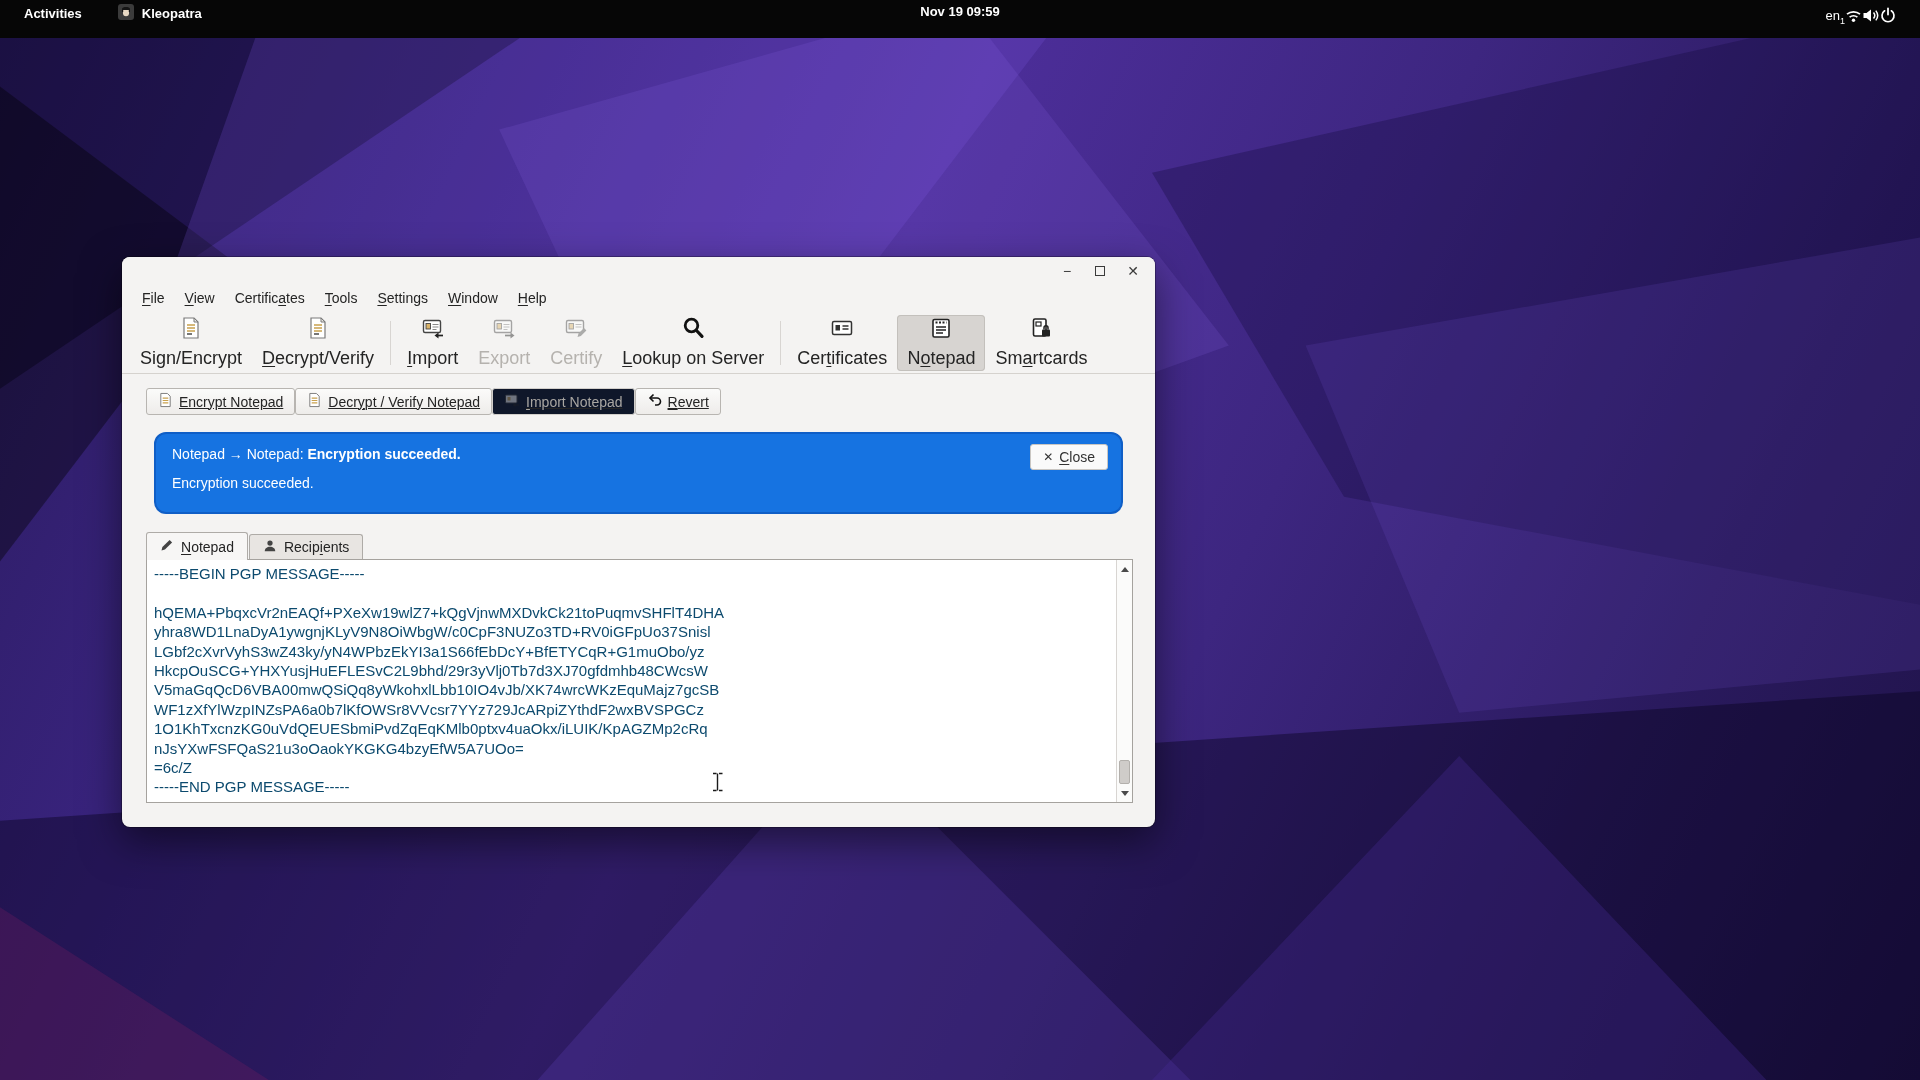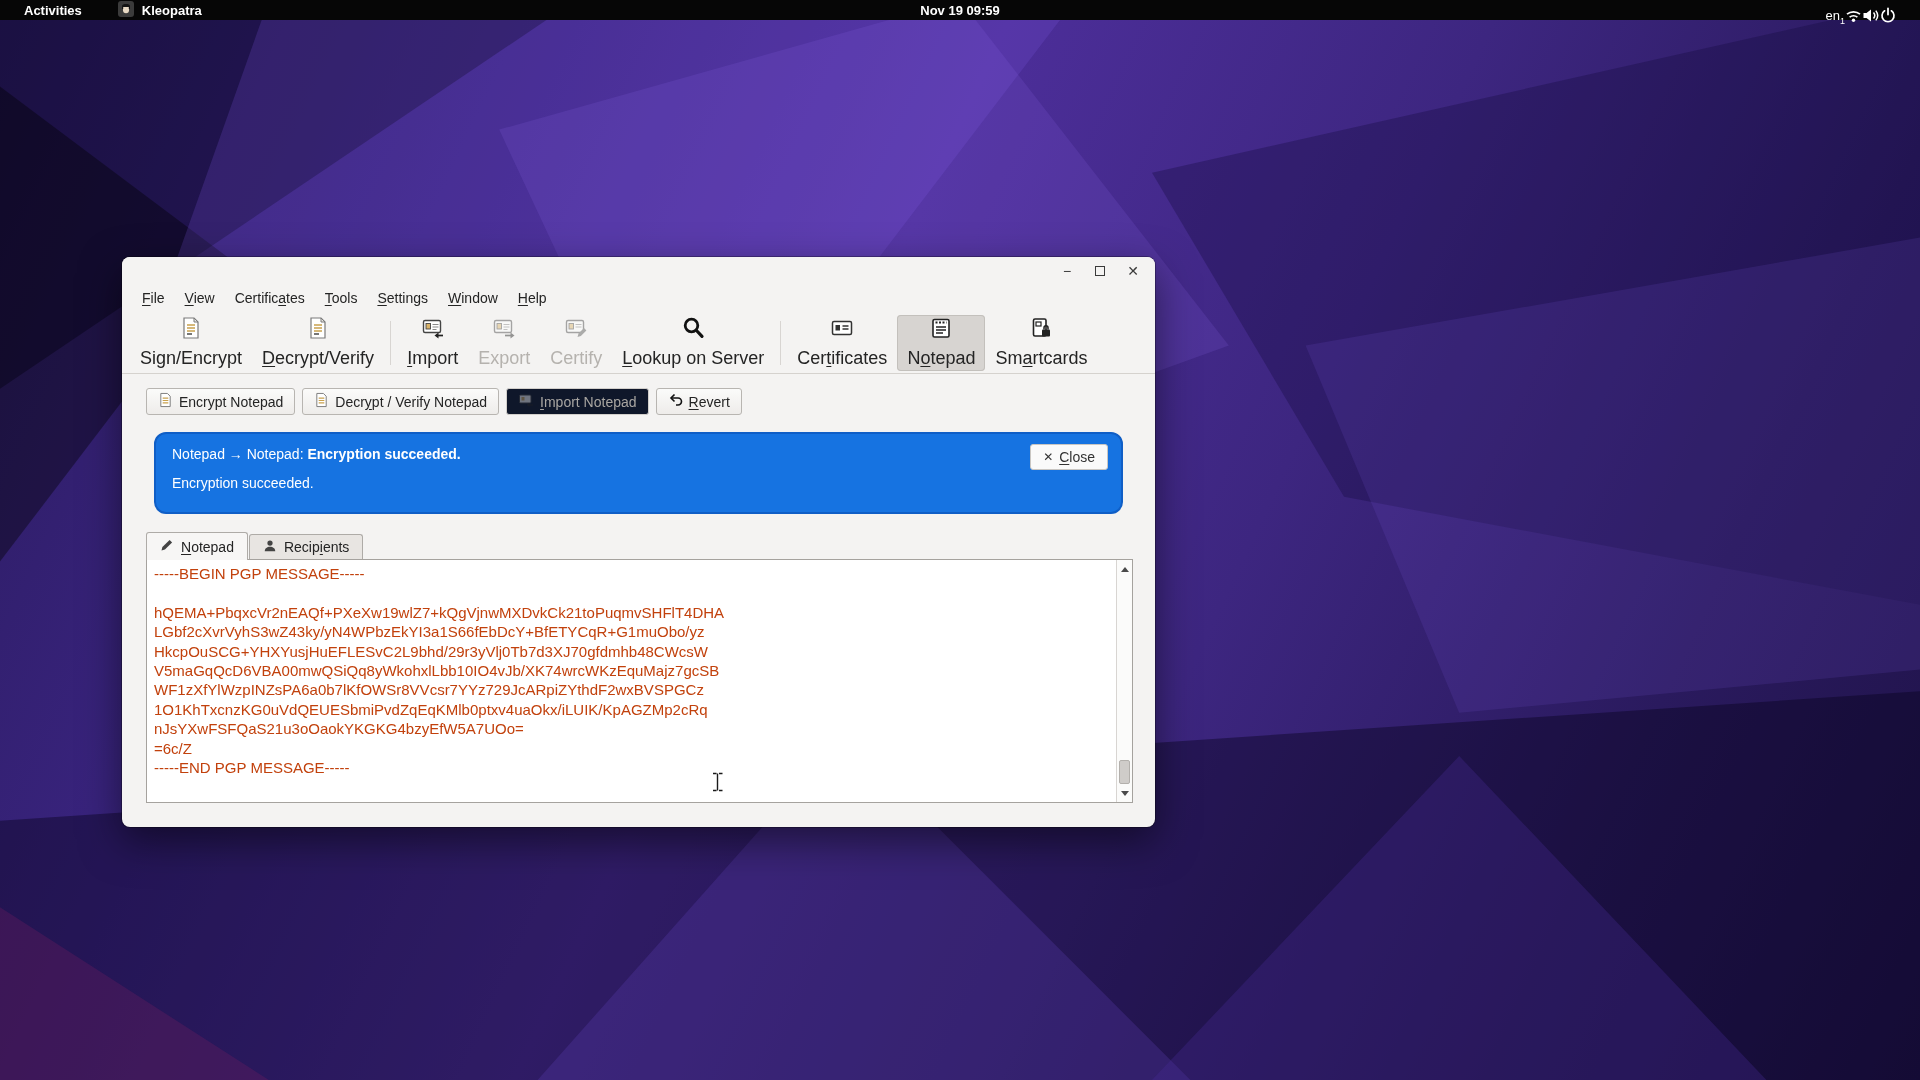--- a/index.html
+++ b/index.html
@@ -14,22 +14,22 @@
   .f3 { background:rgba(125,85,225,.22); clip-path:polygon(14% 0,56% 0,38% 42%,8% 30%); }
   .f4 { background:rgba(145,105,235,.16); clip-path:polygon(26% 12%,50% 0,64% 32%,36% 50%); }
   .f5 { background:rgba(18,9,58,.32); clip-path:polygon(60% 16%,100% 0,100% 56%,70% 46%); }
   .f6 { background:rgba(130,95,225,.14); clip-path:polygon(68% 32%,100% 22%,100% 62%,76% 66%); }
   .f7 { background:rgba(6,3,28,.42); clip-path:polygon(0 76%,100% 64%,100% 100%,0 100%); }
   .f8 { background:rgba(98,66,190,.25); clip-path:polygon(28% 100%,44% 68%,62% 100%); }
   .f9 { background:rgba(70,45,150,.32); clip-path:polygon(60% 100%,76% 70%,92% 100%); }
   .f10{ background:rgba(120,30,95,.30); clip-path:polygon(0 84%,14% 100%,0 100%); }
 
   
-  .topbar { position:absolute; left:0; top:0; width:1920px; height:20px; background:#060606;
-    display:flex; align-items:center; color:#fff; font-size:13px; font-weight:700; z-index:50; }
+  .topbar { position:absolute; left:0; top:0; width:1920px; height:38px; background:#060606;
+    display:flex; align-items:flex-start; color:#fff; font-size:13px; font-weight:700; z-index:50; }
   .tb-left { display:flex; align-items:center; padding-left:16px; }
   .activities { padding:4px 8px; }
   .appmenu { display:flex; align-items:center; gap:8px; margin-left:22px; padding:4px 6px; }
   .clock { position:absolute; left:50%; transform:translateX(-50%); padding:4px 10px; }
   .tb-right { position:absolute; right:0; top:0; height:33px; display:flex; align-items:center; padding-right:24px; font-weight:400; }
   .kbd { font-size:13px; }
   .kbd sub { font-size:9px; }
 
   
   .window { position:absolute; left:122px; top:257px; width:1033px; height:570px;
@@ -46,41 +46,41 @@
   .toolbar { height:62px; display:flex; align-items:center; padding-left:8px; border-bottom:1px solid #d5d2ce; }
   .tb-item { display:flex; flex-direction:column; align-items:center; justify-content:center; gap:3px;
     padding:4px 10px; height:56px; font-size:18px; border-radius:4px; }
   .tb-item.active { background:#d7d4d1; box-shadow:inset 0 0 0 1px #c3c0bc; }
   .tb-item.disabled { color:#b5b2ae; }
   .tb-item.disabled svg { opacity:.45; }
   .tb-sep { width:1px; height:44px; background:#d8d5d2; margin:0 6px; }
 
   .u { text-decoration:underline; text-underline-offset:2px; }
 
-  .actions-row { display:flex; gap:7px; margin:14px 0 0 24px; }
+  .actions-row { display:flex; margin:14px 0 0 24px;text-decoration:underline; }
   .btn { display:flex; align-items:center; gap:6px; height:27px; padding:0 11px; font-size:14px;
     background:linear-gradient(#fbfbfa,#eeecea); border:1px solid #b8b5b1; border-radius:3px; color:#242424; }
   .btn.disabled { color:#a9a6a2; background:#0f172a; border-color:#d2cfcb; }
   .btn.disabled svg { opacity:.4; }
 
   .notification { position:relative; margin:17px 32px 0 32px; height:82px; background:#1673e1;
     border:2px solid #0f5ec6; border-radius:12px; color:#fff; font-size:14px; padding:12px 16px; }
   .n-l2 { margin-top:13px; }
   .n-close { position:absolute; right:13px; top:10px; display:flex; align-items:center; gap:6px; height:26px;
     padding:0 12px; background:#fafafa; border:1px solid #c9c6c2; border-radius:3px; font-size:14px; color:#333; }
   .n-close .x { font-size:12px; }
 
   .tabbar { display:flex; align-items:flex-end; margin-top:17px; padding-left:24px; height:28px; position:relative; z-index:2; }
   .tab { display:flex; align-items:center; gap:7px; padding:0 13px; font-size:14px;
     border:1px solid #aeaba7; border-bottom:none; border-radius:3px 3px 0 0; }
   .tab.active { height:28px; background:#f7f6f5; margin-bottom:-1px; position:relative; z-index:3; }
   .tab.inactive { height:25px; background:#e8e5e2; margin-left:1px; }
 
   .textarea { position:relative; margin:0 22px 0 24px; height:244px; background:#fff; border:1px solid #a5a29e; }
-  .textlines { position:absolute; left:7px; top:5px; right:20px; font-size:15px; color:#c2410c; }
+  .textlines { position:absolute; left:7px; top:5px; right:20px; font-size:15px; color:#0c4a6e; }
   .tline { height:19.4px; white-space:pre; }
 
   .vscroll { position:absolute; top:0; right:0; bottom:0; width:16px; background:#fbfbfa; border-left:1px solid #d8d5d2; }
   .varrow { position:absolute; left:0; width:15px; height:16px; display:flex; align-items:center; justify-content:center; }
   .varrow svg { display:block; }
   .v-up { top:1px; } .v-down { bottom:1px; }
   .vthumb { position:absolute; left:2px; right:2px; bottom:18px; height:24px; background:#cfccc9; border:1px solid #b3b0ac; border-radius:2px; }
 
   .ibeam { position:absolute; left:565px; top:212px; }
 </style>
@@ -331,20 +331,21 @@
           </svg></span>
       <span><span>Recip</span><span class="u">i</span><span>ents</span></span>
     </div>
   </div>
 
   <div class="textarea">
     <div class="textlines">
       <div class="tline">-----BEGIN PGP MESSAGE-----</div>
       <div class="tline"></div>
       <div class="tline">hQEMA+PbqxcVr2nEAQf+PXeXw19wlZ7+kQgVjnwMXDvkCk21toPuqmvSHFlT4DHA</div>
+      <div class="tline">yhra8WD1LnaDyA1ywgnjKLyV9N8OiWbgW/c0CpF3NUZo3TD+RV0iGFpUo37Snisl</div>
       <div class="tline">LGbf2cXvrVyhS3wZ43ky/yN4WPbzEkYI3a1S66fEbDcY+BfETYCqR+G1muObo/yz</div>
       <div class="tline">HkcpOuSCG+YHXYusjHuEFLESvC2L9bhd/29r3yVlj0Tb7d3XJ70gfdmhb48CWcsW</div>
       <div class="tline">V5maGqQcD6VBA00mwQSiQq8yWkohxlLbb10IO4vJb/XK74wrcWKzEquMajz7gcSB</div>
       <div class="tline">WF1zXfYlWzpINZsPA6a0b7lKfOWSr8VVcsr7YYz729JcARpiZYthdF2wxBVSPGCz</div>
       <div class="tline">1O1KhTxcnzKG0uVdQEUESbmiPvdZqEqKMlb0ptxv4uaOkx/iLUIK/KpAGZMp2cRq</div>
       <div class="tline">nJsYXwFSFQaS21u3oOaokYKGKG4bzyEfW5A7UOo=</div>
       <div class="tline">=6c/Z</div>
       <div class="tline">-----END PGP MESSAGE-----</div>
     </div>
 

